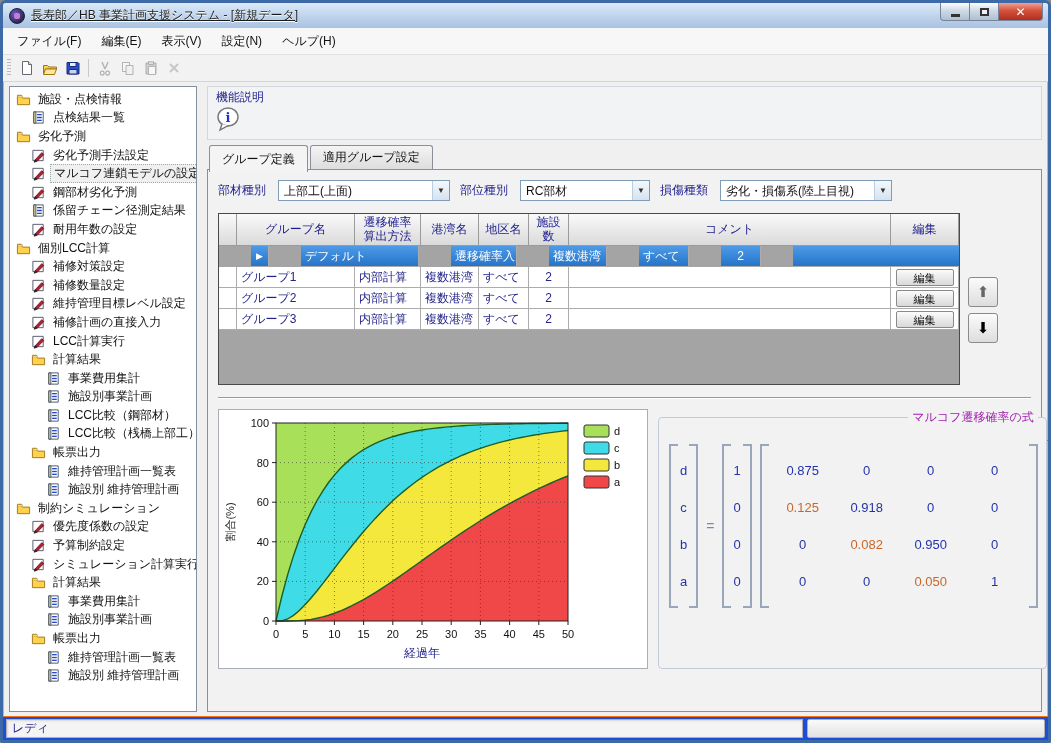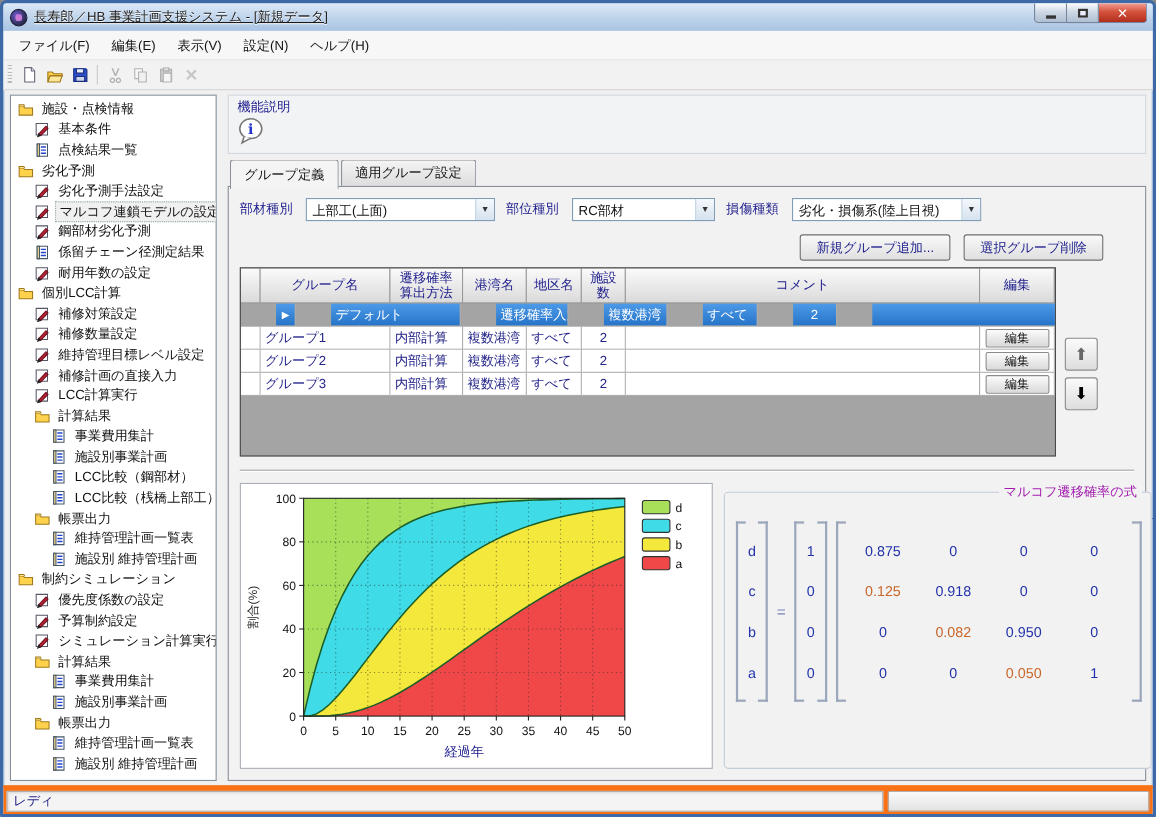--- a/index.html
+++ b/index.html
@@ -106,21 +106,21 @@
   .brak::before{left:0;border-right:none;}
   .brak::after{right:0;border-left:none;}
   .mx-col{display:flex;flex-direction:column;}
   .mx-col span{height:37px;display:flex;align-items:center;justify-content:center;color:#2333AB;font-size:13px;}
   .mx-grid{display:grid;grid-template-columns:repeat(4,64px);}
   .mx-grid span{height:37px;display:flex;align-items:center;justify-content:center;color:#2333AB;font-size:13px;}
   .mx-grid span.hl{color:#C9672A;}
   .mx-eq{color:#7A86B8;font-size:14px;}
   .mx-exp{position:absolute;top:-8px;right:-13px;color:#2333AB;font-size:12px;}
   
-  .statusbar{flex:0 0 24px;background:#f97316;border-top:3px solid #f97316;display:flex;gap:4px;padding:2px 3px;}
+  .statusbar{flex:0 0 24px;background:#1d4ed8;border-top:1px solid #f97316;display:flex;gap:4px;padding:2px 3px;}
   .status-left{flex:1;border:1px solid #B0B0B0;box-shadow:inset 1px 1px 2px #d8d8d8;
     background:#F4F4F4;display:flex;align-items:center;padding:0 5px;color:#24248A;}
   .status-right{width:238px;border:1px solid #B0B0B0;background:linear-gradient(#FAFAFA,#E2E2E2);border-radius:2px;}
 </style>
 </head>
 <body>
 
 <div class="window">
 
   <div class="titlebar">
@@ -195,28 +195,20 @@
     </div>
 
   <div class="content">
     <div class="tree" id="tree">
         <div class="tree-item" style="padding-left: 4px;">
           <svg width="16" height="16" viewBox="0 0 16 16" class="tree-ico">
             <path d="M1.5 5 h4 l1.5 1.5 H14.5 v7 H1.5 z" fill="#FFD24D" stroke="#A07818" stroke-width="1"></path>
             <path d="M1.5 5 v-1.5 h4.5 l1 1.5" fill="#FFE79A" stroke="#A07818" stroke-width="1"></path>
           </svg>
           <span class="lbl">施設・点検情報</span>
-        </div>
-        <div class="tree-item" style="padding-left: 19px;">
-          <svg width="16" height="16" viewBox="0 0 16 16" class="tree-ico">
-            <path d="M2 2.5 h11 v11 H2 z" fill="#fff" stroke="#556" stroke-width="1"></path>
-            <path d="M4.5 12.5 L11.5 5 L13.5 7 L6.5 14.2 z" fill="#B22233" stroke="#701020" stroke-width="1"></path>
-            <path d="M4.5 12.5 l-1 2.6 2.6 -0.9 z" fill="#222" stroke="#222" stroke-width="1"></path>
-          </svg>
-          <span class="lbl">基本条件</span>
         </div>
         <div class="tree-item" style="padding-left: 19px;">
           <svg width="16" height="16" viewBox="0 0 16 16" class="tree-ico">
             <path d="M3 2 h10 v12 H3 z" fill="#fff" stroke="#456" stroke-width="1"></path>
             <path d="M3 2 h2.2 v12 H3 z" fill="#F3D98A" stroke="#456" stroke-width="1"></path>
             <path d="M6.5 5 h5" fill="none" stroke="#2244CC" stroke-width="1.4"></path>
             <path d="M6.5 8 h5" fill="none" stroke="#2244CC" stroke-width="1.4"></path>
             <path d="M6.5 11 h5" fill="none" stroke="#2244CC" stroke-width="1.4"></path>
           </svg>
           <span class="lbl">点検結果一覧</span>
@@ -506,24 +498,20 @@
               <span class="val">RC部材</span>
               <span class="arrow">▼</span>
             </div>
             <span class="f-label">損傷種類</span>
             <div class="combo" style="width: 172px;">
               <span class="val">劣化・損傷系(陸上目視)</span>
               <span class="arrow">▼</span>
             </div>
           </div>
 
-        <div class="btn-row">
-          <button class="push-btn">新規グループ追加...</button>
-          <button class="push-btn">選択グループ削除</button>
-        </div>
 
         <div class="table-zone">
           <div class="grid" id="grid">
               <div class="g-row g-head">
                 <div class="g-cell c-sel" style="width: 18px; flex: 0 0 18px;"></div>
                 <div class="g-cell" style="width: 118px; flex: 0 0 118px;">グループ名</div>
                 <div class="g-cell" style="width: 66px; flex: 0 0 66px;">遷移確率
 算出方法</div>
                 <div class="g-cell" style="width: 58px; flex: 0 0 58px;">港湾名</div>
                 <div class="g-cell" style="width: 50px; flex: 0 0 50px;">地区名</div>

